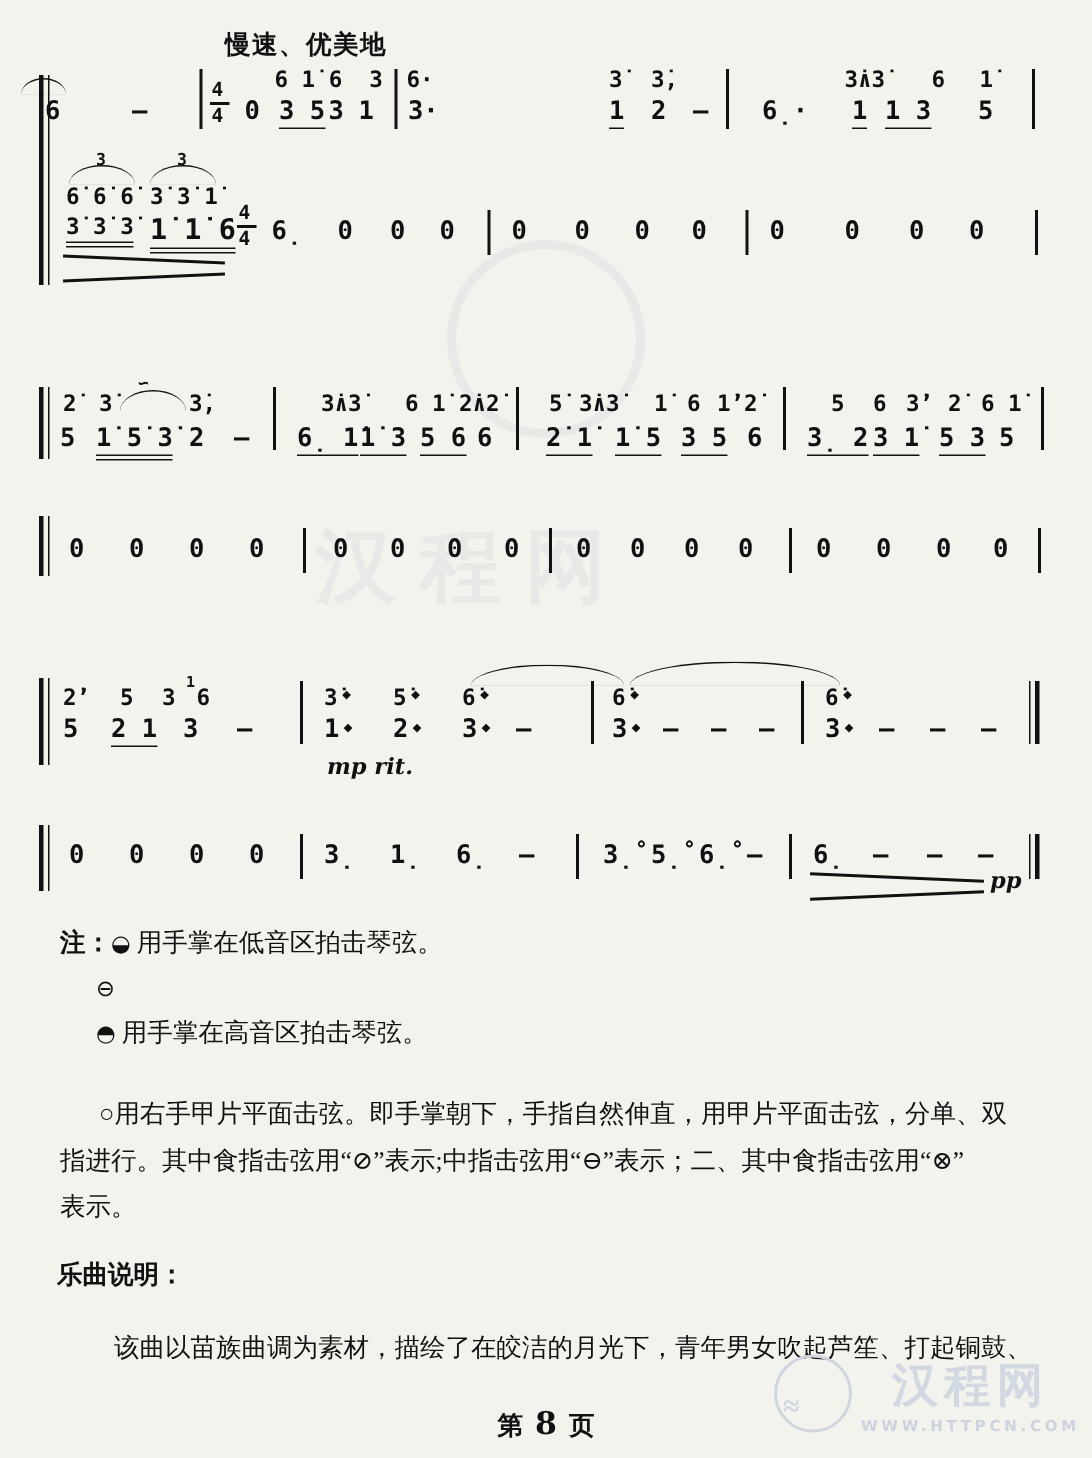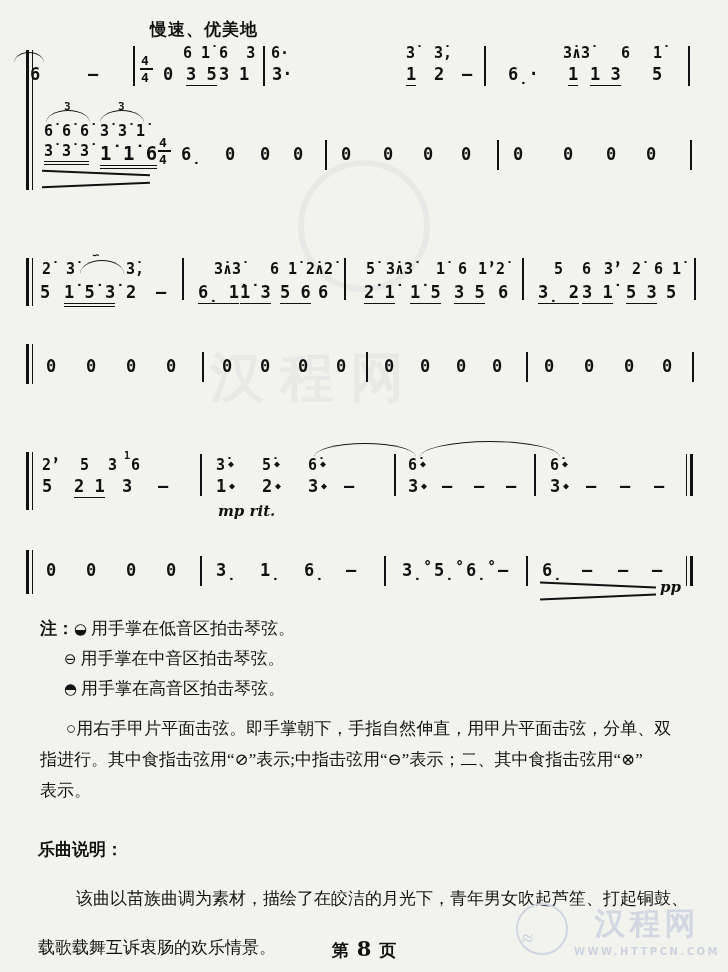--- a/index.html
+++ b/index.html
@@ -26,21 +26,21 @@
   .tk.arc{background:transparent;border-top:1.7px solid #111;border-radius:50% 50% 0 0 / 100% 100% 0 0;}
   .tk.dyn{font-family:"DejaVu Serif","Liberation Serif",serif;font-style:italic;}
   
   .tempo{position:absolute;left:150px;top:18px;font-size:17px;font-weight:bold;letter-spacing:1px;}
   
   .notes{position:absolute;left:40px;top:614px;width:662px;font-size:17px;line-height:30px;}
   .note-line{display:flex;align-items:center;}
   .note-line .sym{font-family:"DejaVu Sans",sans-serif;font-size:15px;margin-right:4px;}
   .note-line.indent{padding-left:24px;}
   .notes-label{font-weight:bold;}
-  .note-para{margin-top:9px;line-height:31px;}
+  .note-para{margin-top:23px;line-height:31px;}
   .note-para .pline{white-space:pre;}
   .note-para .pline.first{padding-left:26px;}
   
   .desc{position:absolute;left:38px;top:834px;width:662px;font-size:17px;line-height:32px;}
   .desc-heading{font-weight:bold;margin-bottom:8px;}
   .desc .dline{white-space:pre;margin-top:17px;}
   .desc .dline.first{padding-left:38px;}
   
   .footer{position:absolute;left:0;top:936px;width:728px;text-align:center;font-size:17px;font-weight:bold;}
   .footer .num{font-size:21px;padding:0 8px;font-family:"DejaVu Serif",serif;}
@@ -259,37 +259,35 @@
     </div>
 
   <div class="notes">
     <div class="note-line">
       <span class="notes-label">注：</span>
       <span class="sym">◒</span>
       <span>用手掌在低音区拍击琴弦。</span>
     </div>
     <div class="note-line indent">
       <span class="sym">⊖</span>
-      <span>用手掌在中音区拍击琴弦。</span>
     </div>
     <div class="note-line indent">
       <span class="sym">◓</span>
       <span>用手掌在高音区拍击琴弦。</span>
     </div>
     <div class="note-para">
       <div class="pline first">○用右手甲片平面击弦。即手掌朝下，手指自然伸直，用甲片平面击弦，分单、双</div>
       <div class="pline">指进行。其中食指击弦用“⊘”表示;中指击弦用“⊖”表示；二、其中食指击弦用“⊗”</div>
       <div class="pline">表示。</div>
     </div>
   </div>
 
   <div class="desc">
     <div class="desc-heading">乐曲说明：</div>
     <div class="dline first">该曲以苗族曲调为素材，描绘了在皎洁的月光下，青年男女吹起芦笙、打起铜鼓、</div>
-    <div class="dline">载歌载舞互诉衷肠的欢乐情景。</div>
   </div>
 
   <div class="footer">
     <span>第</span><span class="num">8</span><span>页</span>
   </div>
 
   <div class="wm-site">
     <div class="logo">
       <span class="wave">≈</span>
     </div>

